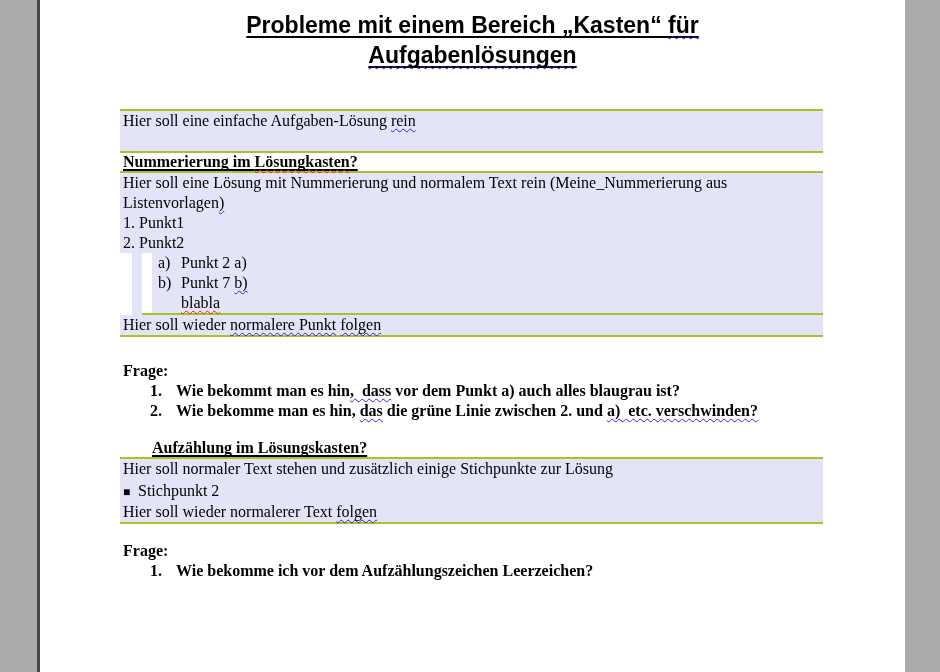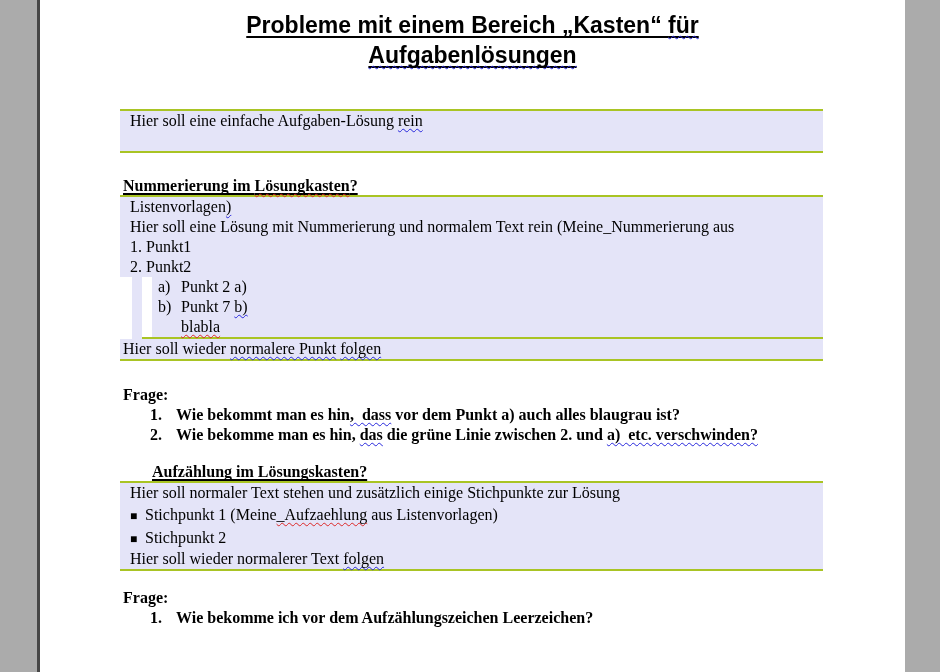--- a/index.html
+++ b/index.html
@@ -21,23 +21,23 @@
 
   .title{margin-top:10px;width:100%;text-align:center;
          font-family:"Liberation Sans", sans-serif;font-weight:bold;font-size:23px;}
   .title .tline{line-height:30px;min-height:30px;}
   .title .tx{text-decoration:underline;text-decoration-thickness:2px;text-underline-offset:3px;text-decoration-skip-ink:none;}
 
   .tline{line-height:20px;min-height:20px;white-space:pre;}
   .marker{display:inline-block;}
 
   .lbox{background:var(--box-bg);border-top:2px solid var(--line-green);border-bottom:2px solid var(--line-green);
-        padding-left:10px;padding-right:3px;}
+        padding-left:3px;padding-right:3px;}
   .box1{margin-top:39px;}
-  .heading{margin-top:24px;font-weight:bold;padding-left:3px;}
+  .heading{font-weight:bold;padding-left:3px;}
   .heading .tline{line-height:18px;min-height:18px;}
   .heading .tx{text-decoration:underline;text-decoration-thickness:1.5px;text-underline-offset:2px;text-decoration-skip-ink:none;}
   .box2{margin-top:0;border-bottom:none;}
 
   .subregion{display:flex;width:703px;padding-left:12px;}
   .substrip{width:10px;background:var(--box-bg);}
   .subinner{flex:1;display:flex;border-bottom:2px solid var(--line-green);}
   .subgap{width:10px;background:#fff;}
   .subbox{flex:1;background:var(--box-bg);padding-left:3px;}
   .alpha .marker{width:23px;}
@@ -80,22 +80,22 @@
       <div class="lbox box1">
           <div class="tline"><span class="tx"><span>Hier soll eine einfache Aufgaben-Lösung </span><span class="wavy-blue">rein</span></span></div>
           <div class="tline"><span class="tx"><span></span></span></div>
         </div>
 
       <div class="heading">
           <div class="tline"><span class="tx"><span>Nummerierung im </span><span class="wavy-red">Lösungkasten</span><span>?</span></span></div>
         </div>
 
       <div class="lbox box2">
+          <div class="tline"><span class="tx"><span>Hier soll eine Lösung mit Nummerierung und normalem Text rein (Meine_Nummerierung aus</span></span></div>
           <div class="tline"><span class="tx"><span>Listenvorlagen</span><span class="wavy-blue">)</span></span></div>
-          <div class="tline"><span class="tx"><span>Hier soll eine Lösung mit Nummerierung und normalem Text rein (Meine_Nummerierung aus</span></span></div>
           <div class="tline"><span class="tx"><span>1. Punkt1</span></span></div>
           <div class="tline"><span class="tx"><span>2. Punkt2</span></span></div>
         </div>
 
       <div class="subregion">
         <div class="substrip"></div>
         <div class="subinner">
           <div class="subgap"></div>
           <div class="subbox">
               <div class="tline alpha"><span class="marker">a)</span><span class="tx"><span>Punkt 2 a)</span></span></div>
@@ -114,21 +114,20 @@
           <div class="tline fitem"><span class="marker">1.</span><span class="tx"><span>Wie bekommt man es hin</span><span class="wavy-blue">,&nbsp; dass</span><span> vor dem Punkt a) auch alles blaugrau ist?</span></span></div>
           <div class="tline fitem"><span class="marker">2.</span><span class="tx"><span>Wie bekomme man es hin, </span><span class="wavy-blue">das</span><span> die grüne Linie zwischen 2. und </span><span class="wavy-blue">a)&nbsp; etc. verschwinden?</span></span></div>
         </div>
 
       <div class="heading heading2">
           <div class="tline"><span class="tx"><span>Aufzählung im Lösungskasten?</span></span></div>
         </div>
 
       <div class="lbox box3">
           <div class="tline"><span class="tx"><span>Hier soll normaler Text stehen und zusätzlich einige Stichpunkte zur Lösung</span></span></div>
-          <div class="tline bullet"><span class="marker">■</span><span class="tx"><span>Stichpunkt 1 (Meine</span><span class="wavy-red">_Aufzaehlung</span><span> aus Listenvorlagen)</span></span></div>
           <div class="tline bullet"><span class="marker">■</span><span class="tx"><span>Stichpunkt 2</span></span></div>
           <div class="tline"><span class="tx"><span>Hier soll wieder normalerer Text </span><span class="wavy-blue">folgen</span></span></div>
         </div>
 
       <div class="frage frage2">
           <div class="tline"><span class="tx"><span>Frage:</span></span></div>
           <div class="tline fitem"><span class="marker">1.</span><span class="tx"><span>Wie bekomme ich vor dem Aufzählungszeichen Leerzeichen?</span></span></div>
         </div>
 
     </div>

